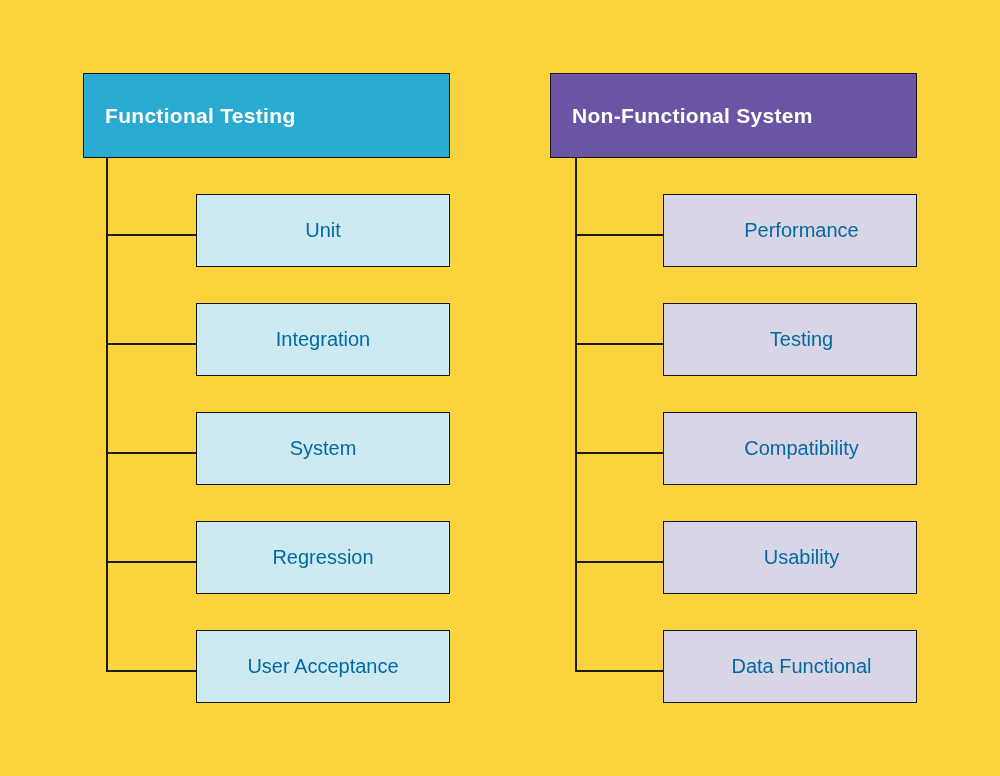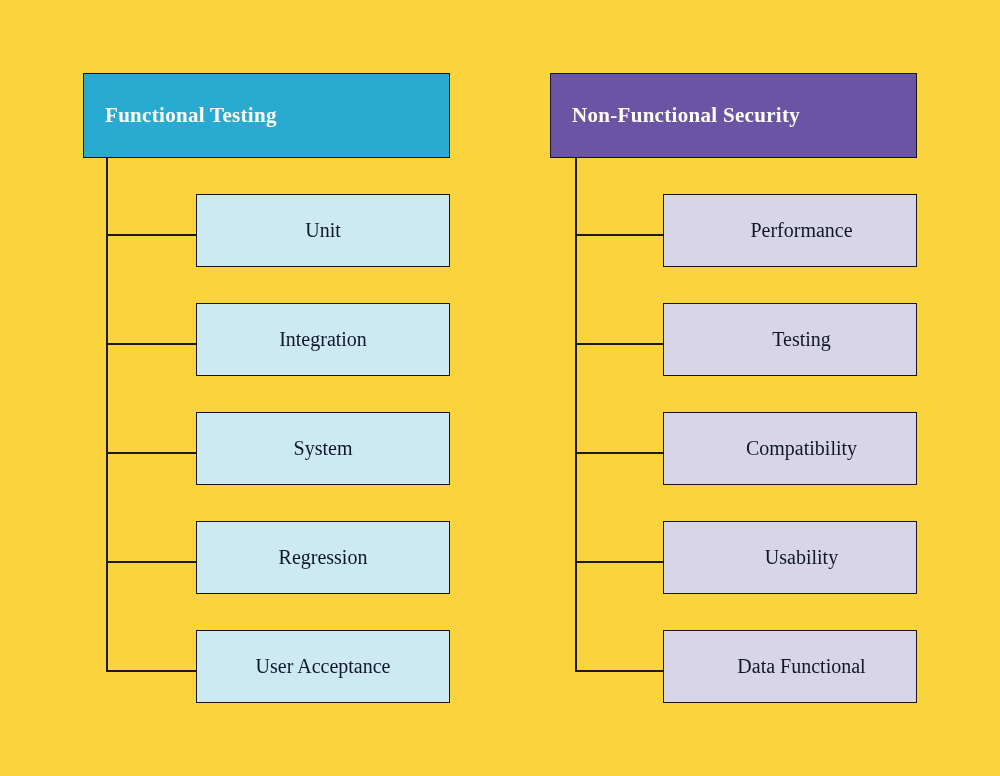--- a/index.html
+++ b/index.html
@@ -1,40 +1,40 @@
 <!DOCTYPE html>
 <html><head>
 <meta charset="utf-8">
 <style>
   html,body{margin:0;padding:0;}
   .canvas{
     position:relative;
     width:1000px;height:776px;
     background:#FBD33C;
-    font-family:Liberation Serif, serif;
+    font-family:Liberation Sans, sans-serif;
     overflow:hidden;
   }
   
   .header{
     position:absolute;top:73px;width:367px;height:85px;
     display:flex;align-items:center;
     border:1.5px solid #151515;box-sizing:border-box;
   }
   .header .label{
     color:#FFFFFF;font-weight:bold;font-size:21px;
     padding-left:21px;letter-spacing:0.3px;
   }
   .tree-left  .header{left:83px;background:#29AAD1;}
   .tree-right .header{left:550px;background:#6B54A3;}
   
   .node{
     position:absolute;width:254px;height:73px;
     display:flex;align-items:center;justify-content:center;
     border:1.5px solid #151515;box-sizing:border-box;
-    font-size:20px;color:#0f172a;
+    font-size:20px;color:#0369a1;
   }
   .tree-left  .node{left:196px;background:#CDEAF2;}
   .tree-right .node{left:663px;background:#D8D5E7;padding-left:23px;}
   .r0{top:194px}.r1{top:303px}.r2{top:412px}.r3{top:521px}.r4{top:630px}
   
   .vline{
     position:absolute;top:158px;width:1.5px;height:513.5px;
     background:#1C1C1C;
   }
   .tree-left  .vline{left:106px;}
@@ -73,21 +73,21 @@
     <div class="node r3">
       <span>Regression</span>
     </div>
     <div class="node r4">
       <span>User Acceptance</span>
     </div>
   </section>
 
   <section class="tree tree-right">
     <div class="header">
-      <span class="label">Non-Functional Security</span>
+      <span class="label">Non-Functional System</span>
     </div>
 
     <div class="vline"></div>
     <div class="branch r0"></div>
     <div class="branch r1"></div>
     <div class="branch r2"></div>
     <div class="branch r3"></div>
     <div class="branch r4"></div>
 
     <div class="node r0">

